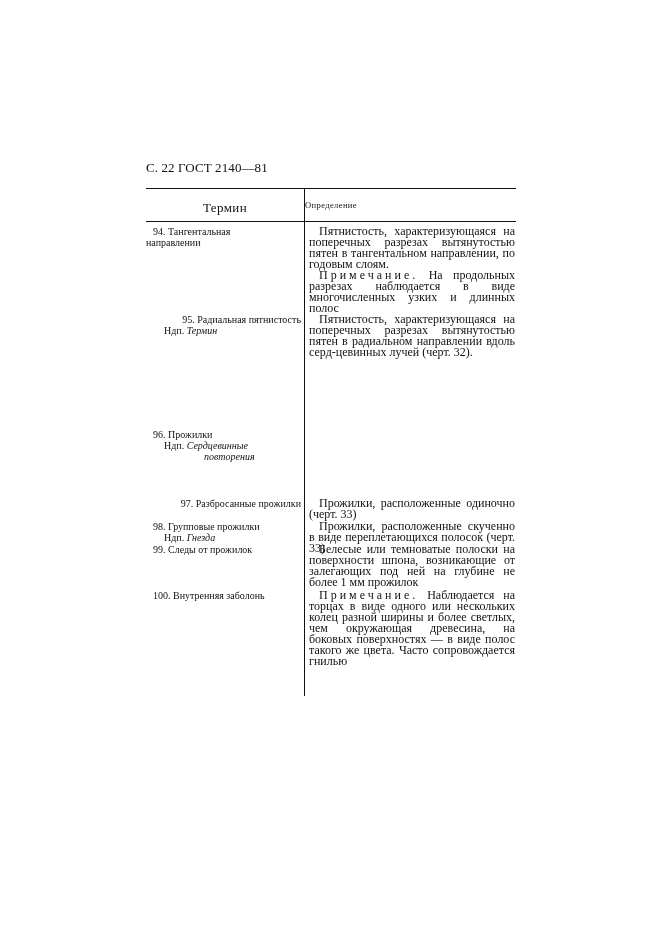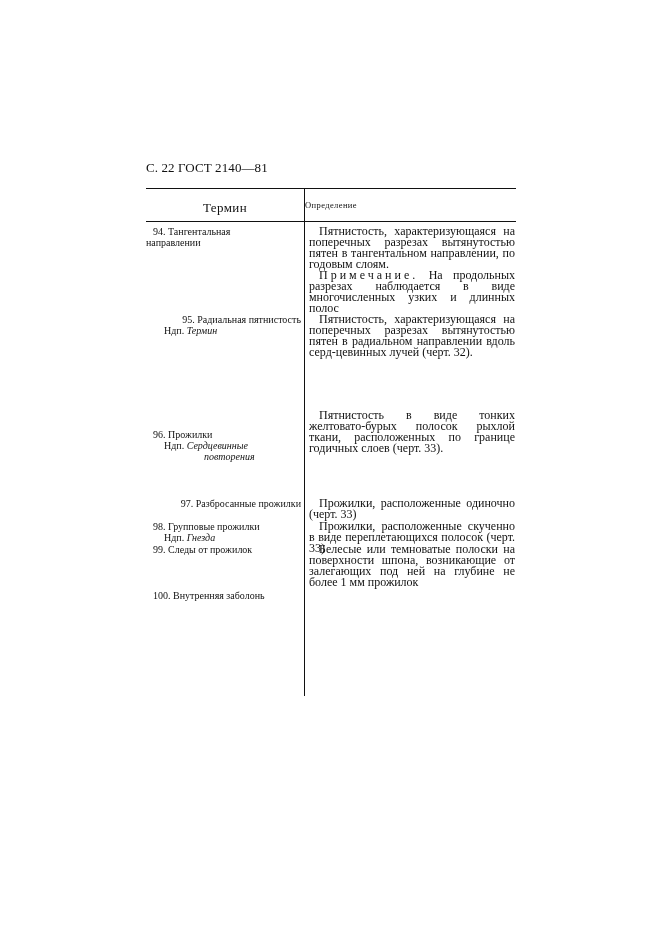--- a/index.html
+++ b/index.html
@@ -56,21 +56,20 @@
     </div>
   </div>
 
   <div class="row" style="top:222px;">
     <div class="term">
       <div style="padding-left:7px;margin-top:19px;"><span>96.</span> <b>Прожилки</b></div>
       <div class="ndp"><span>Ндп.</span> <i>Сердцевинные</i></div>
       <div class="ndp2">повторения</div>
     </div>
     <div class="def">
-      <p>Пятнистость в виде тонких желтовато-бурых полосок рыхлой ткани, расположенных по границе годичных слоев (черт. 33).</p>
     </div>
   </div>
 
   <div class="row" style="top:310px;">
     <div class="term">
       <div style="padding-left:7px;text-align:right;"><span>97.</span> <b>Разбросанные прожилки</b></div>
     </div>
     <div class="def">
       <p>Прожилки, расположенные одиночно (черт. 33)</p>
     </div>
@@ -93,15 +92,16 @@
     <div class="def">
       <p>Белесые или темноватые полоски на поверхности шпона, возникающие от залегающих под ней на глубине не более 1 мм прожилок</p>
     </div>
   </div>
 
   <div class="row" style="top:402px;">
     <div class="term">
       <div style="padding-left:7px;"><span>100.</span> <b>Внутренняя заболонь</b></div>
     </div>
     <div class="def">
+      <p class="note"><span class="spaced">Примечание.</span> <span>Наблюдается на торцах в виде одного или нескольких колец разной ширины и более светлых, чем окружающая древесина, на боковых поверхностях — в виде полос такого же цвета. Часто сопровождается гнилью</span></p>
     </div>
   </div>
 </div>
 
 </body></html>

